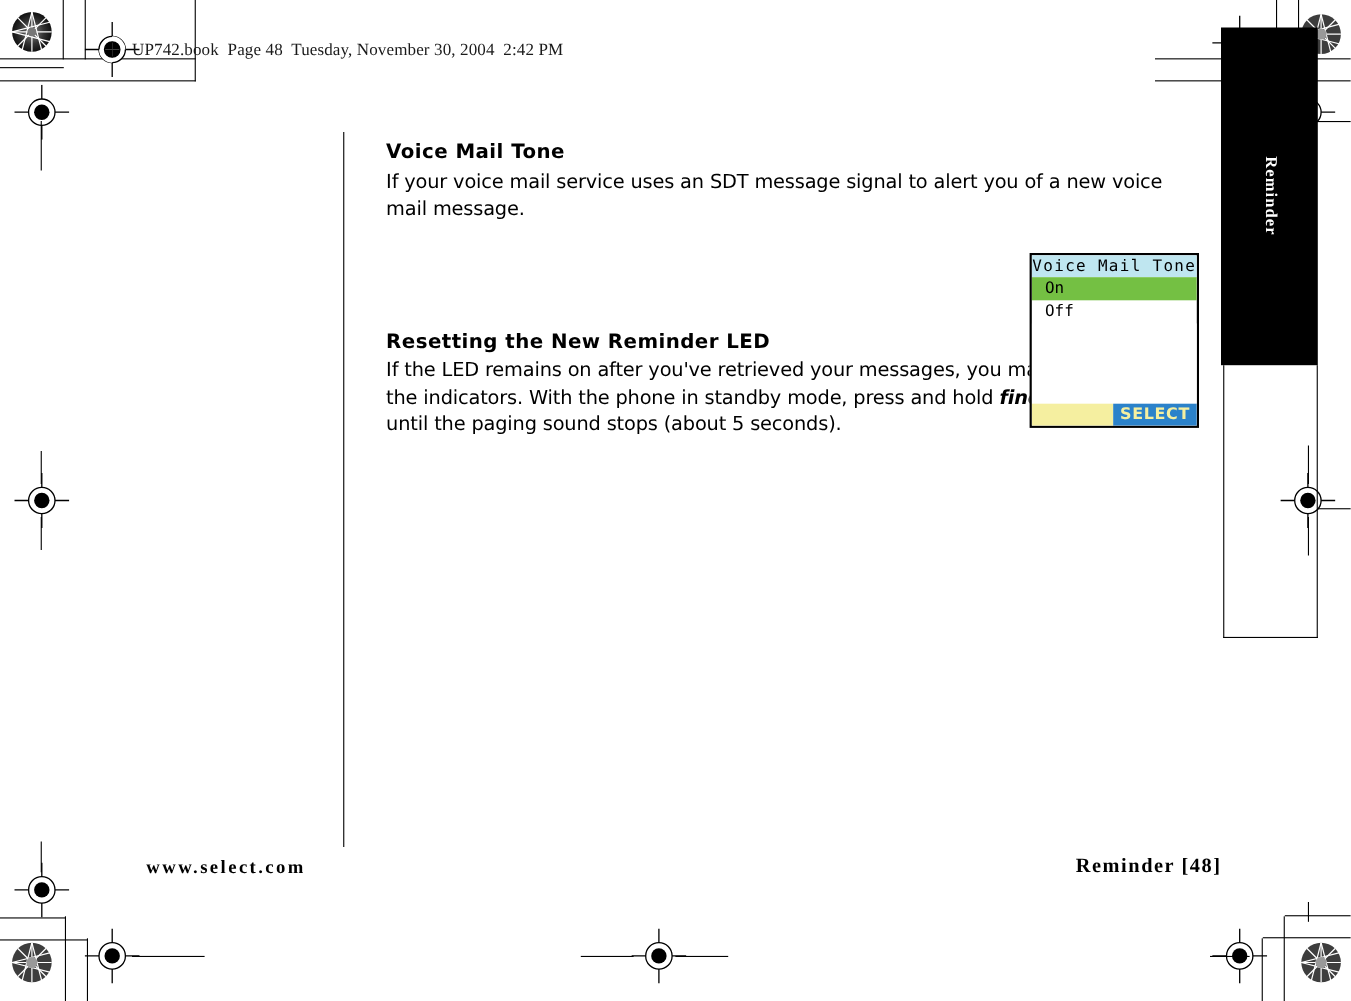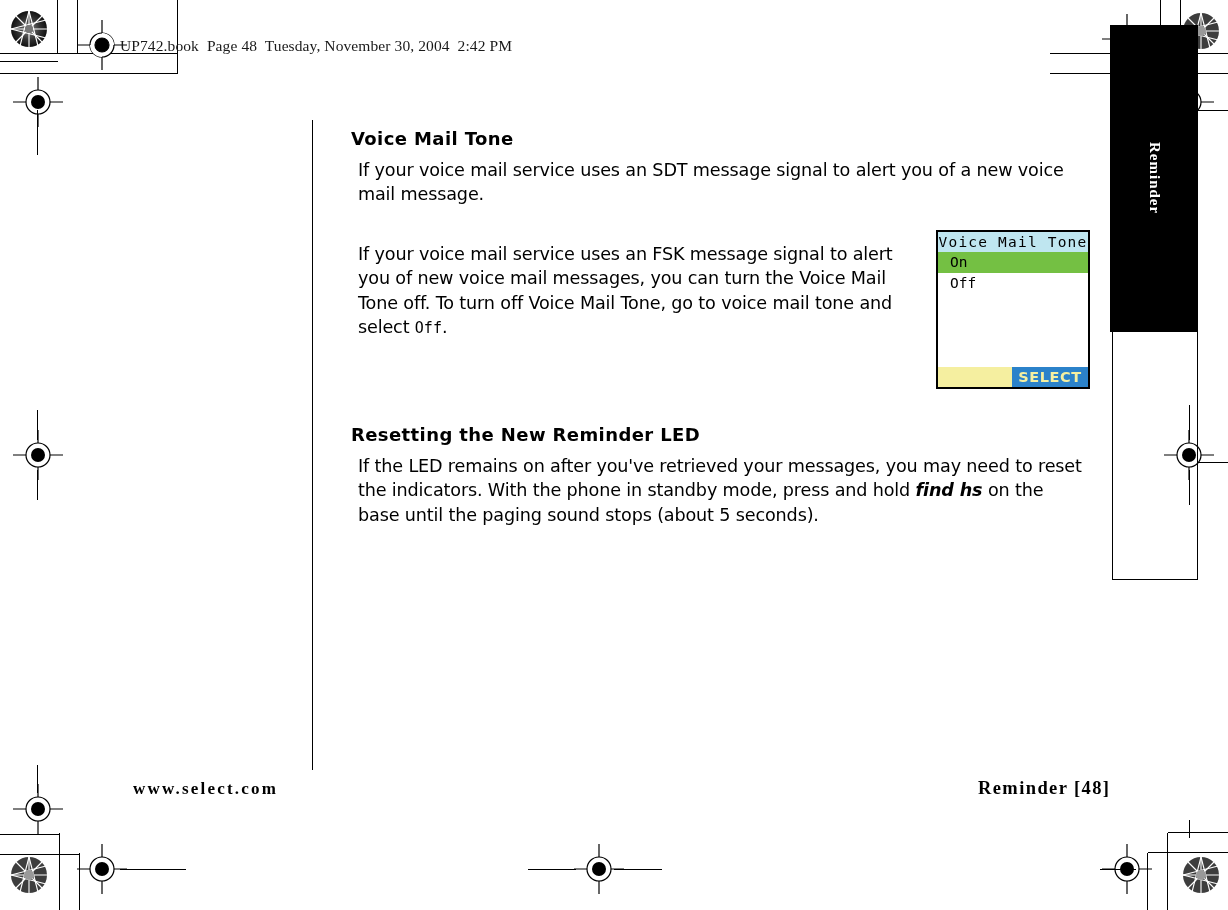--- a/index.html
+++ b/index.html
@@ -44,21 +44,21 @@
     color: #000;
     letter-spacing: 0.4px;
     margin: 0 0 3px 0;
     line-height: 1.25;
   }
   p.body {
     font-family: "DejaVu Sans", sans-serif;
     font-size: 17.6px;
     line-height: 24.6px;
     color: #000;
-    margin: 7px;
+    margin: 0;
     letter-spacing: -0.15px;
   }
   p.narrow { width: 565px; }
   .lcdfont {
     font-family: "DejaVu Sans Mono", monospace;
     font-size: 15px;
     letter-spacing: 0px;
   }
   .bi { font-weight: bold; font-style: italic; }
   .gap { height: 21px; }
@@ -381,21 +381,20 @@
   <div class="side-box"></div>
 
   <div class="content">
 
     <h2 class="sec">Voice Mail Tone</h2>
 
     <p class="body">If your voice mail service uses an SDT message signal to alert you of a new voice mail message.</p>
 
     <div class="gap"></div>
 
-    <p class="body narrow"><span>If your voice mail service uses an FSK message signal to alert you of new voice mail messages, you can turn the Voice Mail Tone off. To turn off Voice Mail Tone, go to voice mail tone and select </span><span class="lcdfont">Off</span><span>.</span></p>
 
     <div style="height:76px;"></div>
 
     <h2 class="sec">Resetting the New Reminder LED</h2>
 
     <p class="body"><span>If the LED remains on after you've retrieved your messages, you may need to reset the indicators. With the phone in standby mode, press and hold </span><span class="bi">find hs</span><span> on the base until the paging sound stops (about 5 seconds).</span></p>
   </div>
 
   <div class="lcd">
     <div class="lcd-inner">

